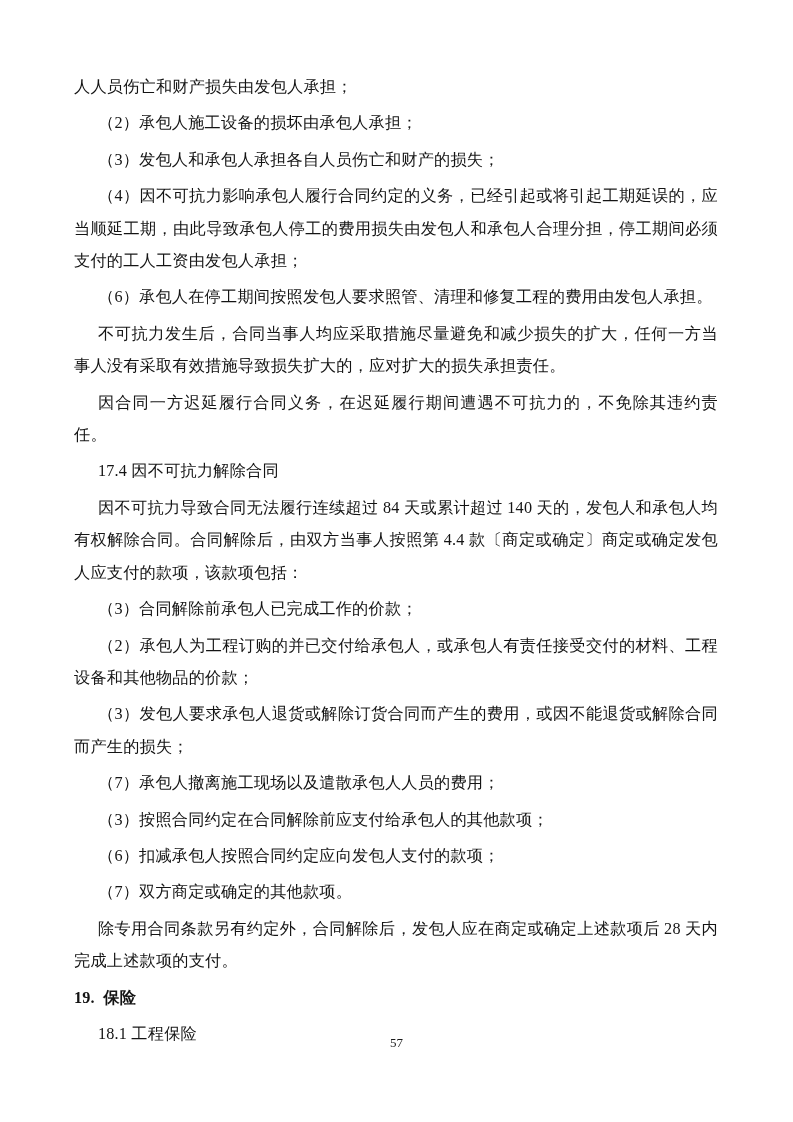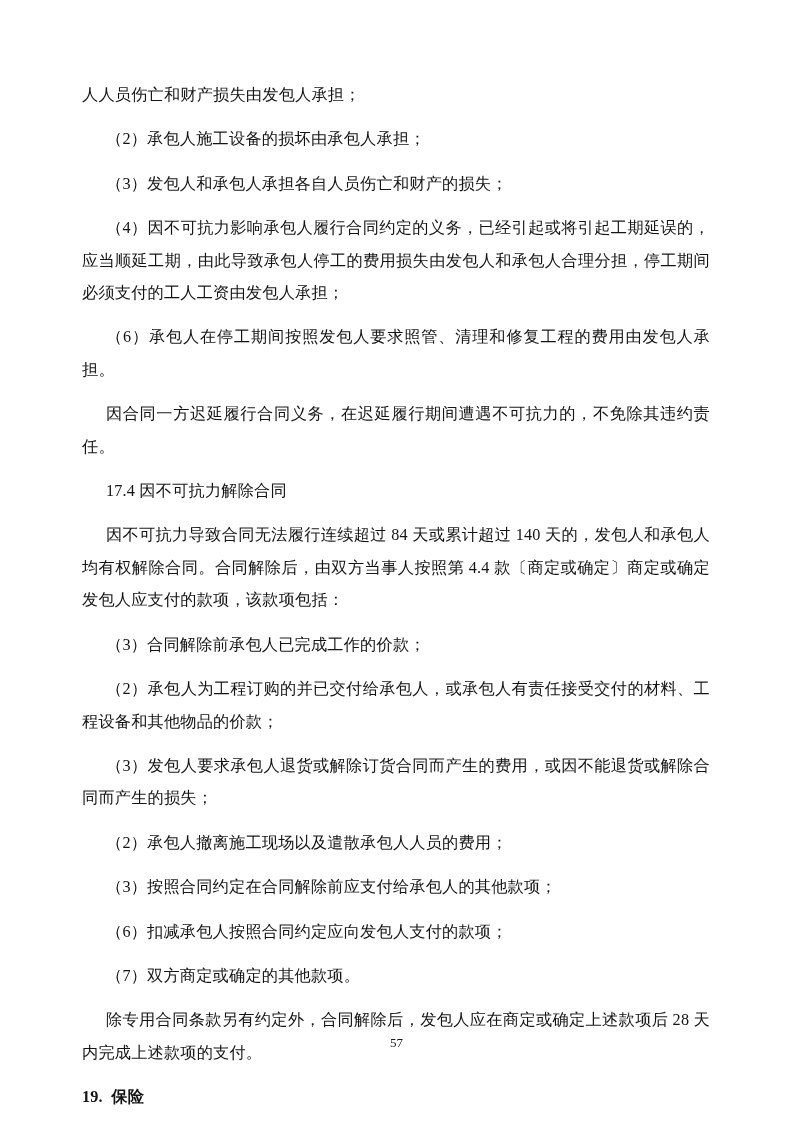--- a/index.html
+++ b/index.html
@@ -14,21 +14,21 @@
     background: #ffffff;
     color: #141414;
     font-family: "Liberation Serif", "DejaVu Serif", serif;
     overflow: hidden;
     box-sizing: border-box;
   }
   .content {
     padding: 67px 71px 0 70px;
   }
   .content p {
-    margin: 12px;
+    margin: 4px;
     font-size: 16.2px;
     line-height: 32.4px;
     text-align: justify;
     letter-spacing: 0.2px;
     white-space: pre-wrap;
   }
   .indent {
     text-indent: 24px;
   }
   .no-indent {
@@ -59,27 +59,28 @@
 </head>
 <body>
 
 <div class="page">
   <div class="content">
     <p class="no-indent">人人员伤亡和财产损失由发包人承担；</p>
     <p class="indent">（2）承包人施工设备的损坏由承包人承担；</p>
     <p class="indent">（3）发包人和承包人承担各自人员伤亡和财产的损失；</p>
     <p class="indent">（4）因不可抗力影响承包人履行合同约定的义务，已经引起或将引起工期延误的，应当顺延工期，由此导致承包人停工的费用损失由发包人和承包人合理分担，停工期间必须支付的工人工资由发包人承担；</p>
     <p class="indent">（6）承包人在停工期间按照发包人要求照管、清理和修复工程的费用由发包人承担。</p>
+    <p class="indent">不可抗力发生后，合同当事人均应采取措施尽量避免和减少损失的扩大，任何一方当事人没有采取有效措施导致损失扩大的，应对扩大的损失承担责任。</p>
     <p class="indent">因合同一方迟延履行合同义务，在迟延履行期间遭遇不可抗力的，不免除其违约责任。</p>
     <p class="heading-sub">17.4 因不可抗力解除合同</p>
     <p class="indent">因不可抗力导致合同无法履行连续超过 84 天或累计超过 140 天的，发包人和承包人均有权解除合同。合同解除后，由双方当事人按照第 4.4 款〔商定或确定〕商定或确定发包人应支付的款项，该款项包括：</p>
     <p class="indent">（3）合同解除前承包人已完成工作的价款；</p>
     <p class="indent">（2）承包人为工程订购的并已交付给承包人，或承包人有责任接受交付的材料、工程设备和其他物品的价款；</p>
     <p class="indent">（3）发包人要求承包人退货或解除订货合同而产生的费用，或因不能退货或解除合同而产生的损失；</p>
-    <p class="indent">（2）承包人撤离施工现场以及遣散承包人人员的费用；</p>
+    <p class="indent">（7）承包人撤离施工现场以及遣散承包人人员的费用；</p>
     <p class="indent">（3）按照合同约定在合同解除前应支付给承包人的其他款项；</p>
     <p class="indent">（6）扣减承包人按照合同约定应向发包人支付的款项；</p>
     <p class="indent">（7）双方商定或确定的其他款项。</p>
     <p class="indent">除专用合同条款另有约定外，合同解除后，发包人应在商定或确定上述款项后 28 天内完成上述款项的支付。</p>
     <p class="heading-chapter">19.  保险</p>
     <p class="heading-sub">18.1 工程保险</p>
   </div>
   <div class="footer">57</div>
 </div>
 

